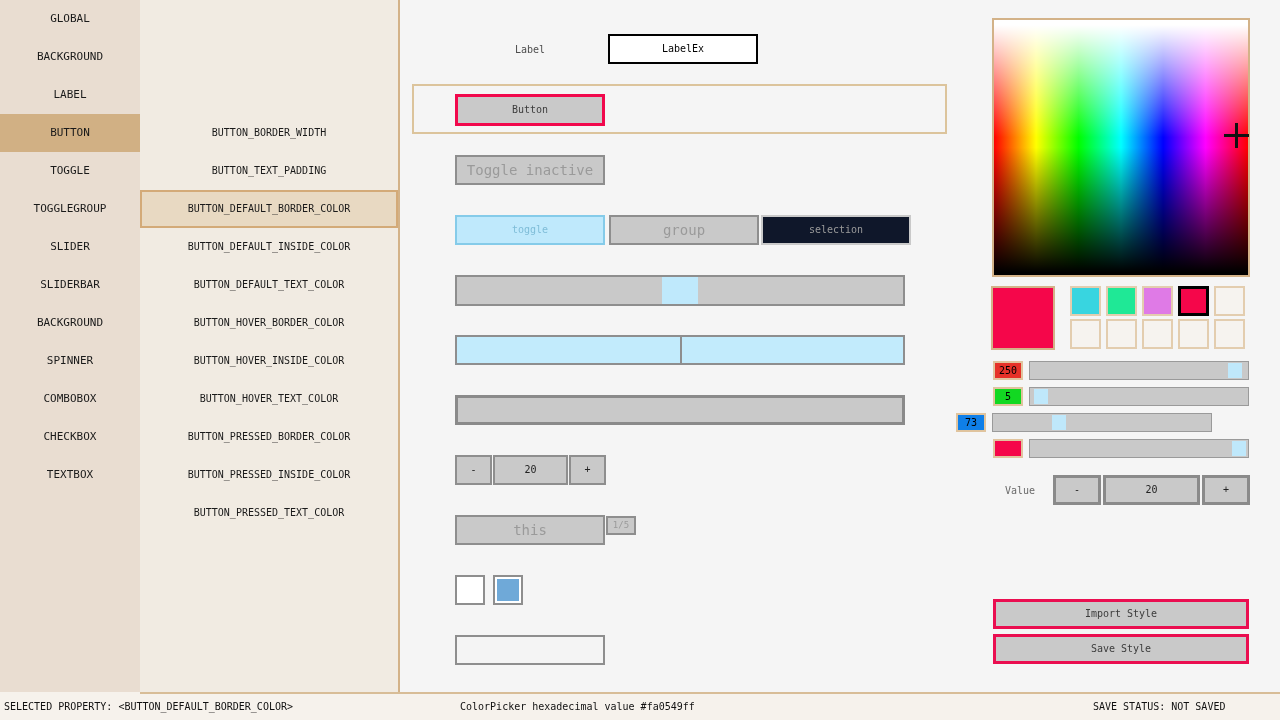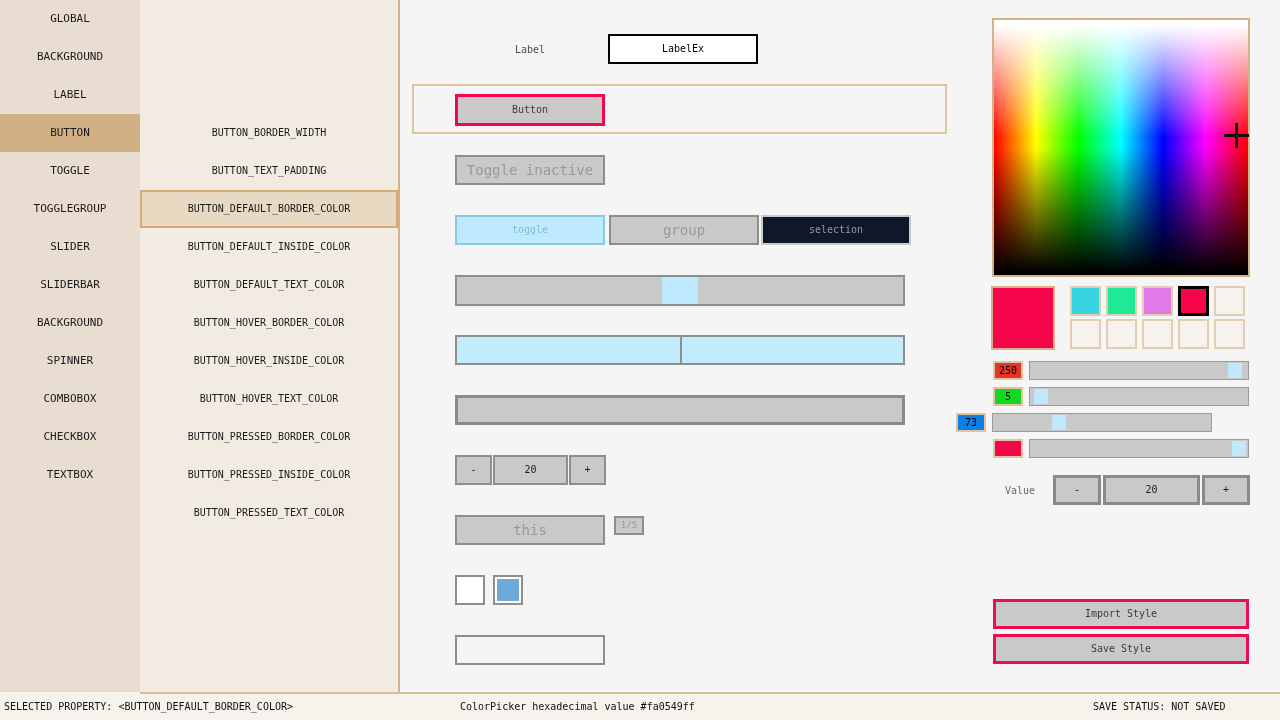--- a/index.html
+++ b/index.html
@@ -33,21 +33,21 @@
   .white-btn { background:#0f172a; border:2px solid #c9c9c9; text-align:center; line-height:26px;
                font-size:10px; color:#9a9a9a; width:150px; height:30px; }
   .slider-track { left:455px; top:275px; width:450px; height:31px; background:#c9c9c9; border:2px solid #8e8e8e; }
   .slider-handle { position:absolute; left:205px; top:0px; width:36px; height:27px; background:#bfe9fc; }
   .sliderbar { left:455px; top:335px; width:450px; height:30px; background:#c2ebfc; border:2px solid #8e8e8e; }
   .sliderbar-divider { position:absolute; left:223px; top:0; width:2px; height:26px; background:#8e8e8e; }
   .progressbar { left:455px; top:395px; width:450px; height:30px; background:#c9c9c9; border:3px solid #8a8a8a; }
   .spin-btn { background:#c9c9c9; border:2px solid #8e8e8e; text-align:center; line-height:26px;
               font-size:10px; color:#222; }
   .combo-page { left:606px; top:516px; width:30px; height:19px; background:#c9c9c9; border:2px solid #8e8e8e;
-                text-align:center; line-height:15px; font-size:9px; color:#9a9a9a;margin-left:8px; }
+                text-align:center; line-height:15px; font-size:9px; color:#9a9a9a; }
   .checkbox { width:30px; height:30px; background:#ffffff; border:2px solid #8e8e8e; }
   .check-fill { position:absolute; left:2px; top:2px; width:22px; height:22px; background:#6fa9d8; }
   .textbox { left:455px; top:635px; width:150px; height:30px; background:#f4f4f4; border:2px solid #8e8e8e; }
 
   
   .colorpicker { left:992px; top:18px; width:258px; height:259px; border:2px solid #d3b288;
     background:
       linear-gradient(to bottom, #ffffff 2%, rgba(255,255,255,0) 46%, rgba(0,0,0,0) 50%, #000000 99%),
       linear-gradient(to right, #ff0000 0%, #ffff00 16.6%, #00ff00 33.3%, #00ffff 50%, #0000ff 66.6%, #ff00ff 83.3%, #ff0000 100%);
   }

